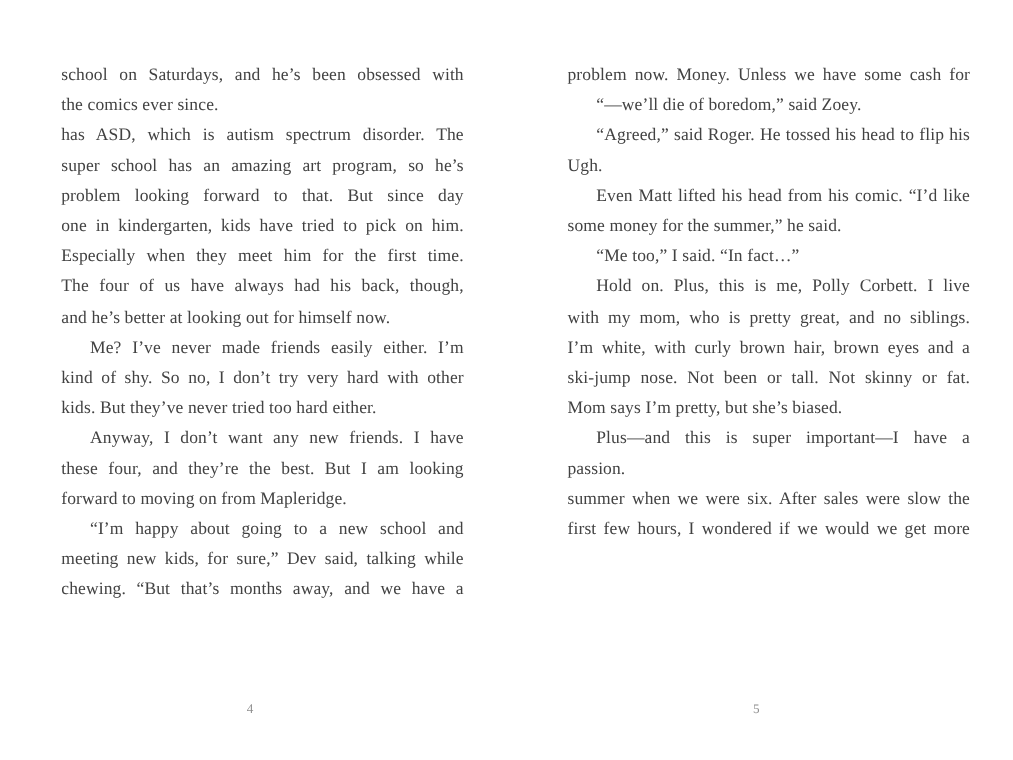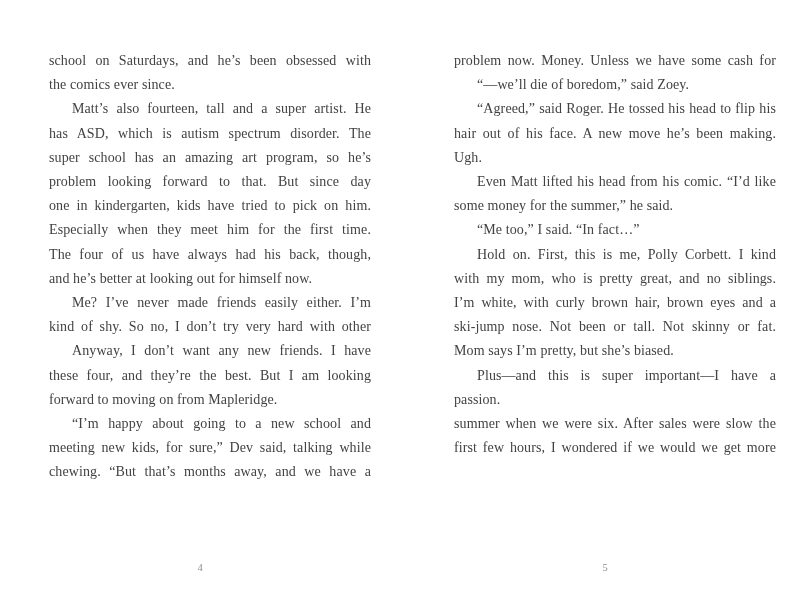--- a/index.html
+++ b/index.html
@@ -59,51 +59,50 @@
 </style>
 </head>
 <body>
 
 <div class="spread">
 
   <div class="page page-left">
     <div class="page-text">
         <div class="line">school on Saturdays, and he’s been obsessed with</div>
         <div class="line para-end">the comics ever since.</div>
-        <div class="line indent">Matt’s also fourteen, tall and a super artist. He</div>
         <div class="line">has ASD, which is autism spectrum disorder. The</div>
         <div class="line">super school has an amazing art program, so he’s</div>
         <div class="line">problem looking forward to that. But since day</div>
         <div class="line">one in kindergarten, kids have tried to pick on him.</div>
         <div class="line">Especially when they meet him for the first time.</div>
         <div class="line">The four of us have always had his back, though,</div>
         <div class="line para-end">and he’s better at looking out for himself now.</div>
         <div class="line indent">Me? I’ve never made friends easily either. I’m</div>
         <div class="line">kind of shy. So no, I don’t try very hard with other</div>
+        <div class="line para-end">kids. But they’ve never tried too hard either.</div>
         <div class="line indent">Anyway, I don’t want any new friends. I have</div>
         <div class="line">these four, and they’re the best. But I am looking</div>
         <div class="line para-end">forward to moving on from Mapleridge.</div>
         <div class="line indent">“I’m happy about going to a new school and</div>
         <div class="line">meeting new kids, for sure,” Dev said, talking while</div>
         <div class="line">chewing. “But that’s months away, and we have a</div>
       </div>
     <div class="page-number">4</div>
   </div>
 
   <div class="page page-right">
     <div class="page-text">
         <div class="line">problem now. Money. Unless we have some cash for</div>
         <div class="line indent para-end">“—we’ll die of boredom,” said Zoey.</div>
         <div class="line indent">“Agreed,” said Roger. He tossed his head to flip his</div>
-        <div class="line">hair out of his face. A new move he’s been making.</div>
         <div class="line para-end">Ugh.</div>
         <div class="line indent">Even Matt lifted his head from his comic. “I’d like</div>
         <div class="line para-end">some money for the summer,” he said.</div>
         <div class="line indent para-end">“Me too,” I said. “In fact…”</div>
-        <div class="line indent">Hold on. First, this is me, Polly Corbett. I kind</div>
+        <div class="line indent">Hold on. Plus, this is me, Polly Corbett. I live</div>
         <div class="line">with my mom, who is pretty great, and no siblings.</div>
         <div class="line">I’m white, with curly brown hair, brown eyes and a</div>
         <div class="line">ski-jump nose. Not been or tall. Not skinny or fat.</div>
         <div class="line para-end">Mom says I’m pretty, but she’s biased.</div>
         <div class="line indent">Plus—and this is super important—I have a</div>
         <div class="line para-end">passion.</div>
         <div class="line">summer when we were six. After sales were slow the</div>
         <div class="line">first few hours, I wondered if we would we get more</div>
       </div>
     <div class="page-number">5</div>

